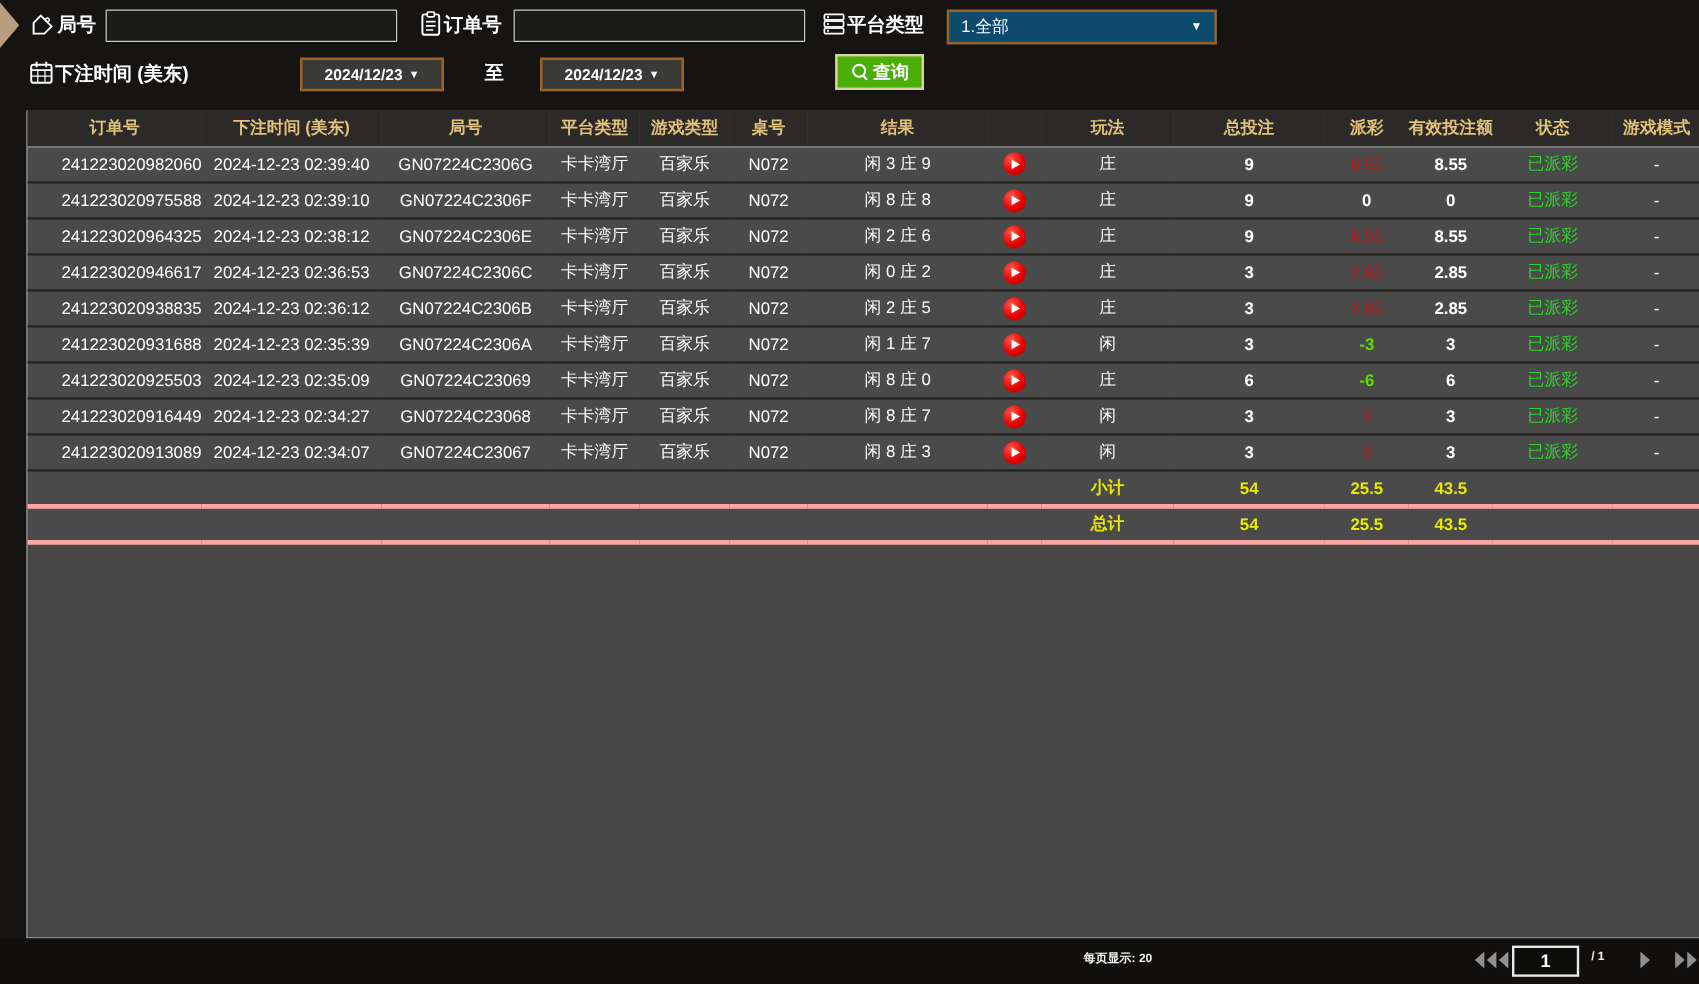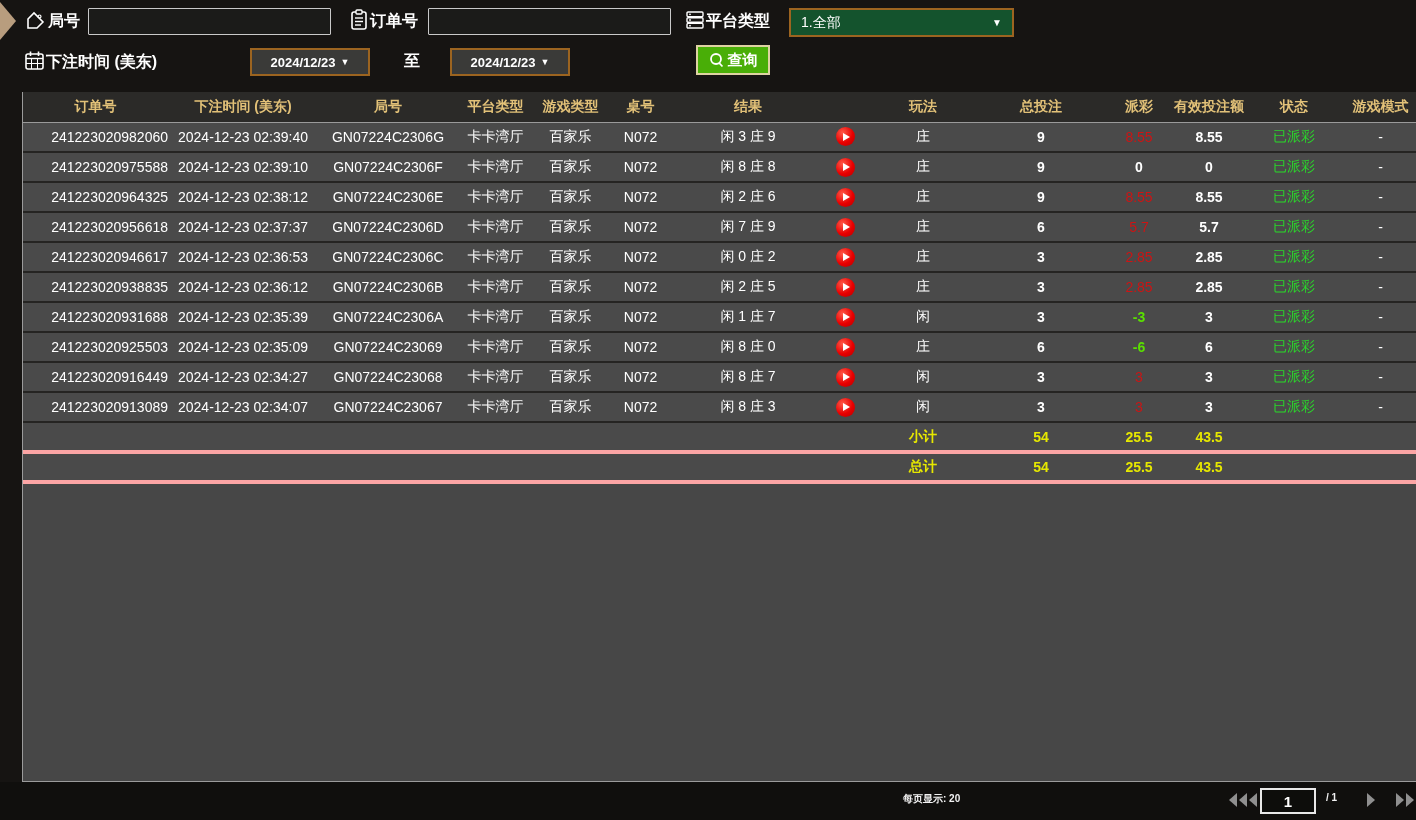--- a/index.html
+++ b/index.html
@@ -18,21 +18,21 @@
     border-top:19px solid transparent; border-bottom:19px solid transparent;
     border-left:16px solid #c2a585; filter:brightness(.95);
   }
   .flabel{ font-weight:bold; font-size:16px; color:#fff; white-space:nowrap; }
   .ficon{ display:inline-block; vertical-align:middle; }
   .txt-input{
     background:#1b1b19; border:1px solid #c9c9c9; border-radius:1px;
     height:27px; width:243px; color:#fff; font-size:14px; padding:0 6px; outline:none;
   }
   .dropdown{
-    background:#14532d; border:2px solid #9c6420; height:29px;
+    background:#0c4a6e; border:2px solid #9c6420; height:29px;
     display:flex; align-items:center; justify-content:space-between;
     padding:0 10px; font-size:14px; color:#fff; cursor:pointer;
   }
   .dropdown .arrow{ font-size:10px; color:#fff; }
   .datebox{
     background:#3a3a38; border:2px solid #9c6420; height:28px;
     display:flex; align-items:center; justify-content:center; gap:5px;
     font-size:13px; font-weight:bold; color:#fff; cursor:pointer;
   }
   .datebox .arrow{ font-size:9px; }
@@ -264,40 +264,20 @@
             </div>
     </td>
     <td>庄</td>
     <td class="cell-bet">9</td>
     <td class="cell-payout tone-pos">8.55</td>
     <td class="cell-bet">8.55</td>
     <td class="cell-status">已派彩</td>
     <td>-</td>
   </tr>
         <tr>
-    <td class="cell-order">241223020956618</td>
-    <td>2024-12-23 02:37:37</td>
-    <td>GN07224C2306D</td>
-    <td>卡卡湾厅</td>
-    <td>百家乐</td>
-    <td>N072</td>
-    <td>闲 7 庄 9</td>
-    <td>
-      <div class="play-btn">
-              <div class="tri"></div>
-            </div>
-    </td>
-    <td>庄</td>
-    <td class="cell-bet">6</td>
-    <td class="cell-payout tone-pos">5.7</td>
-    <td class="cell-bet">5.7</td>
-    <td class="cell-status">已派彩</td>
-    <td>-</td>
-  </tr>
-        <tr>
     <td class="cell-order">241223020946617</td>
     <td>2024-12-23 02:36:53</td>
     <td>GN07224C2306C</td>
     <td>卡卡湾厅</td>
     <td>百家乐</td>
     <td>N072</td>
     <td>闲 0 庄 2</td>
     <td>
       <div class="play-btn">
               <div class="tri"></div>

